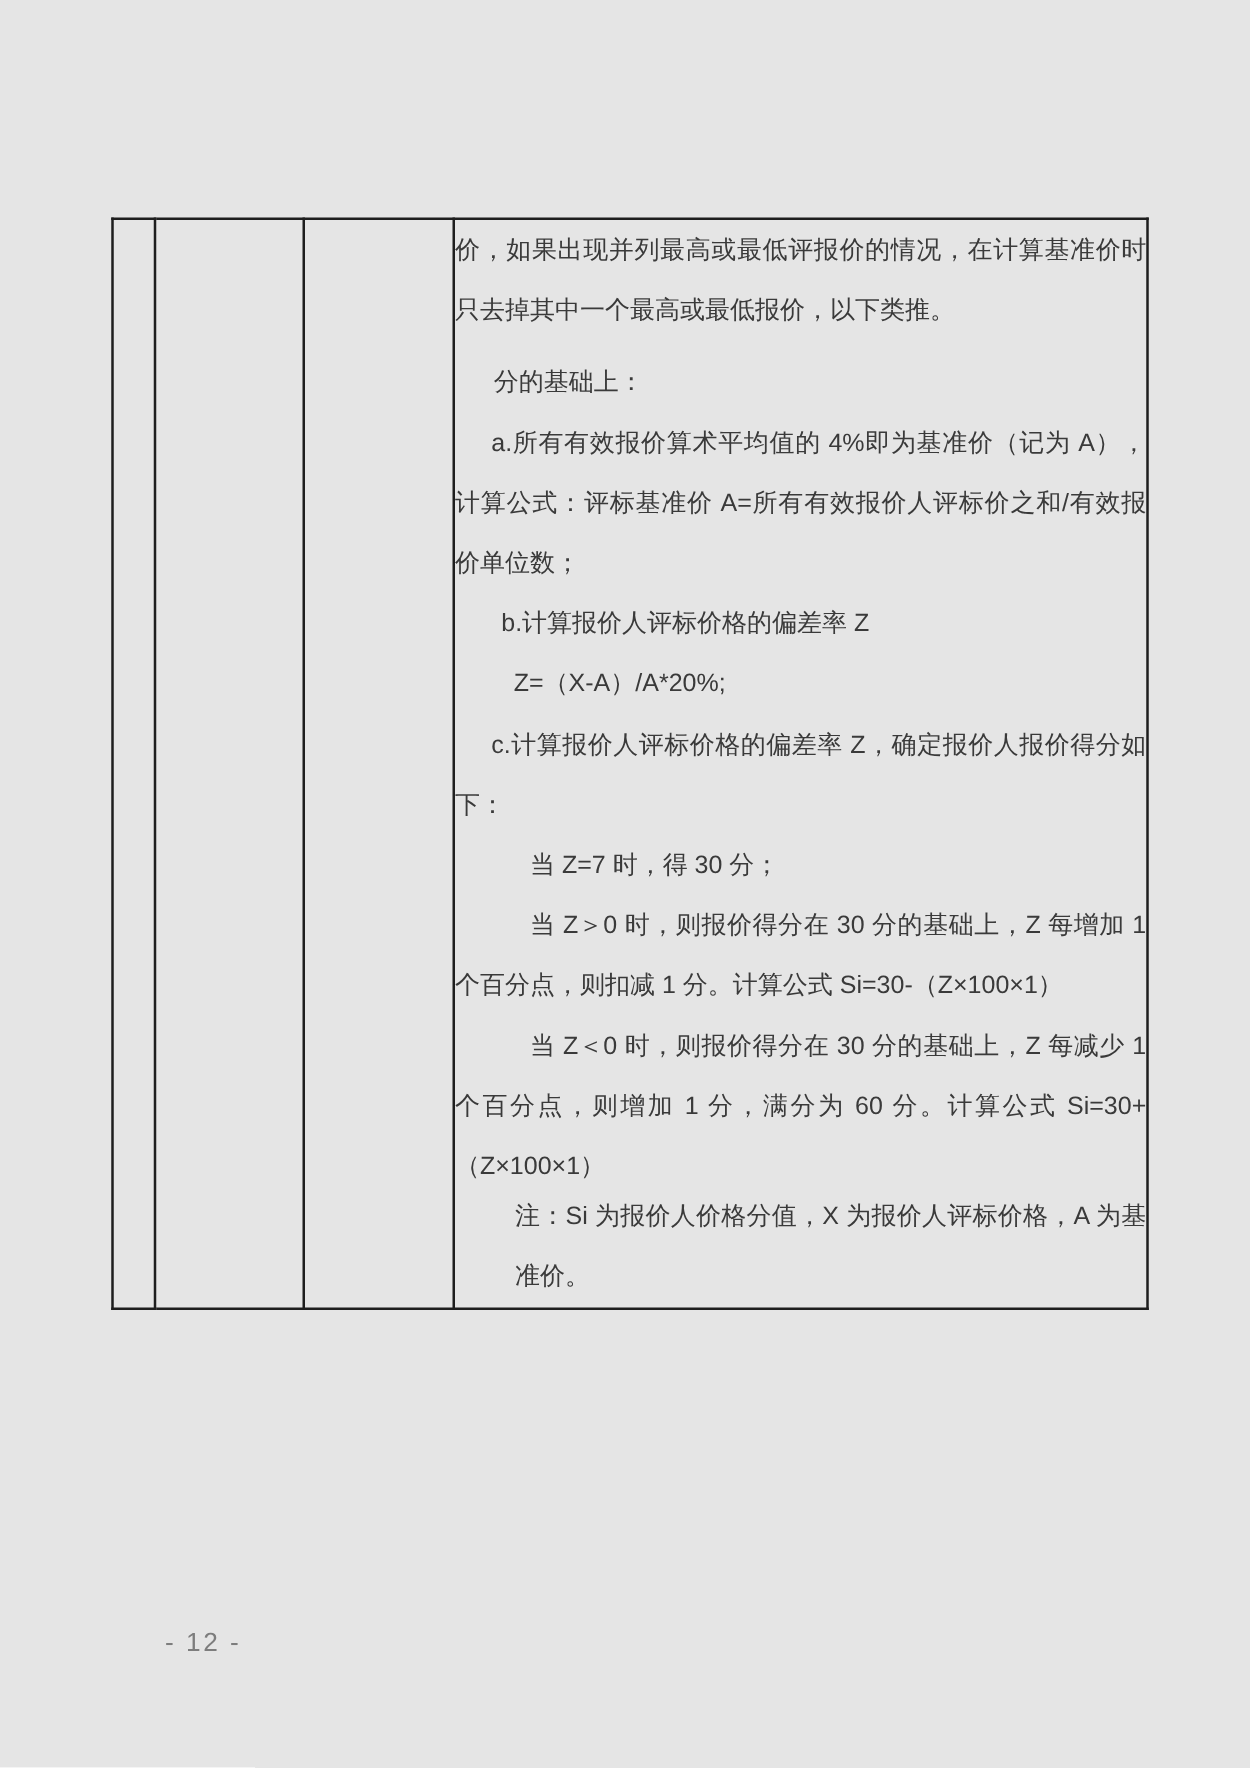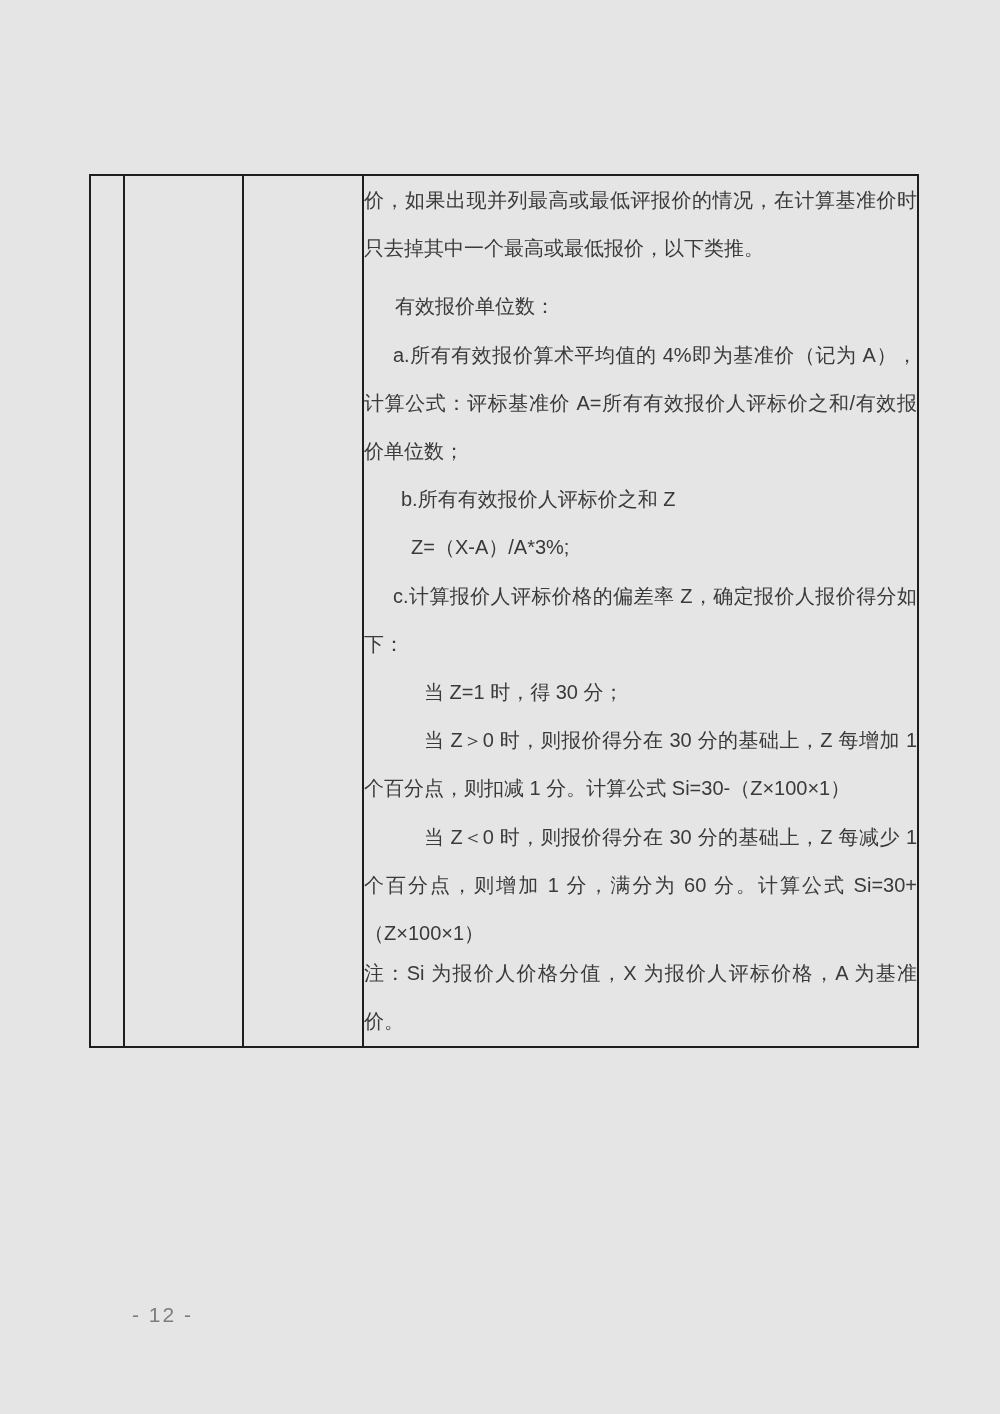--- a/index.html
+++ b/index.html
@@ -45,21 +45,21 @@
     text-justify: inter-character;
   }
   td.cell-content p {
     margin: 0;
   }
   .ind-method  { text-indent: 31px; margin-top: 10px !important; }
   .ind-step    { text-indent: 29px; }
   .ind-b       { text-indent: 37px; }
   .ind-formula { text-indent: 47px; }
   .ind-when    { text-indent: 60px; }
-  .note-line   { margin-top: -8px !important; }
+  .note-line   { margin-top: -8px !important; padding-left: 48px; }
   .page-number {
     position: absolute;
     left: 132px;
     top: 1303px;
     font-size: 21px;
     letter-spacing: 2px;
     color: #7d7d7d;
     font-family: "Liberation Sans", sans-serif;
   }
 </style>
@@ -75,26 +75,26 @@
       <col style="width:120px">
       <col>
     </colgroup>
     <tbody>
         <tr>
       <td class="cell-empty"></td>
       <td class="cell-empty"></td>
       <td class="cell-empty"></td>
       <td class="cell-content">
         <p>价，如果出现并列最高或最低评报价的情况，在计算基准价时只去掉其中一个最高或最低报价，以下类推。</p>
-        <p class="ind-method">有效报价单位数：</p>
+        <p class="ind-method">分的基础上：</p>
         <p class="ind-step">a.所有有效报价算术平均值的 4%即为基准价（记为 A），计算公式：评标基准价 A=所有有效报价人评标价之和/有效报价单位数；</p>
-        <p class="ind-b">b.所有有效报价人评标价之和 Z</p>
-        <p class="ind-formula">Z=（X-A）/A*3%;</p>
+        <p class="ind-b">b.计算报价人评标价格的偏差率 Z</p>
+        <p class="ind-formula">Z=（X-A）/A*20%;</p>
         <p class="ind-step">c.计算报价人评标价格的偏差率 Z，确定报价人报价得分如下：</p>
-        <p class="ind-when">当 Z=1 时，得 30 分；</p>
+        <p class="ind-when">当 Z=7 时，得 30 分；</p>
         <p class="ind-when">当 Z＞0 时，则报价得分在 30 分的基础上，Z 每增加 1 个百分点，则扣减 1 分。计算公式 Si=30-（Z×100×1）</p>
         <p class="ind-when">当 Z＜0 时，则报价得分在 30 分的基础上，Z 每减少 1 个百分点，则增加 1 分，满分为 60 分。计算公式 Si=30+（Z×100×1）</p>
         <p class="note-line">注：Si 为报价人价格分值，X 为报价人评标价格，A 为基准价。</p>
       </td>
     </tr>
   </tbody>
     </table>
 
   <div class="page-number">- 12 -</div>
 

